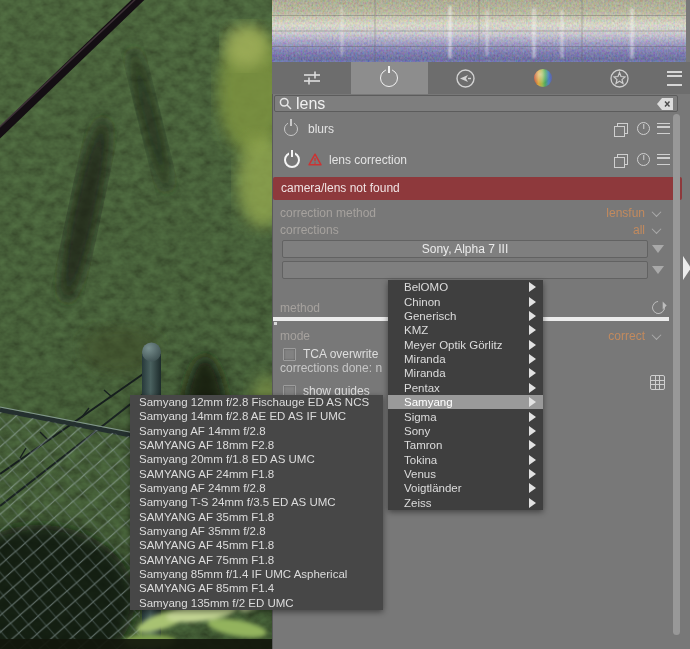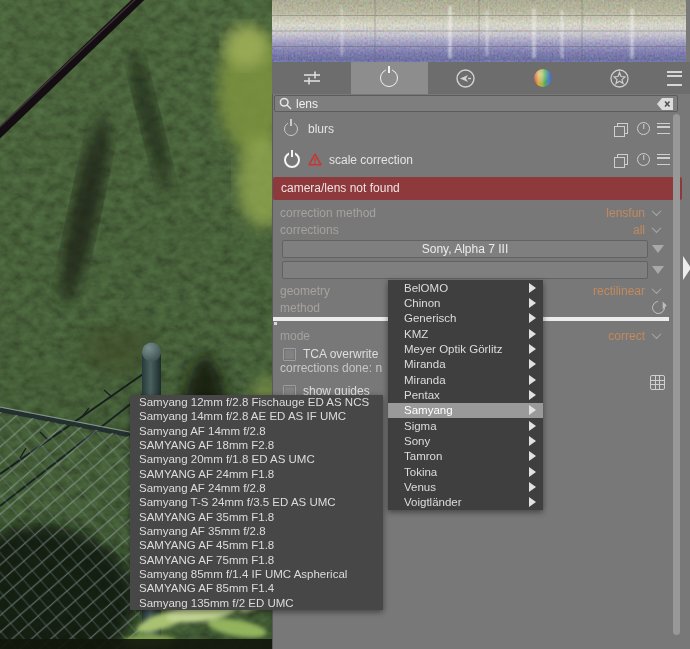--- a/index.html
+++ b/index.html
@@ -21,40 +21,40 @@
   .hamburger{width:15px;height:11px;border-top:2px solid #d6d6d6;border-bottom:2px solid #d6d6d6;position:relative;}
   .hamburger::after{content:'';position:absolute;left:0;top:2.5px;width:15px;height:2px;background:#d6d6d6;}
 
   
   .pw{display:inline-block;width:12px;height:12px;border:1.6px solid currentColor;border-radius:50%;position:relative;}
   .pw::before{content:'';position:absolute;left:50%;top:-4px;transform:translateX(-50%);width:2px;height:7px;background:currentColor;box-shadow:0 0 0 2px var(--gapbg,#787878);}
   .tab .pw{width:16px;height:16px;}
   .tab.active .pw{--gapbg:#8d8d8d;color:#f2f2f2;}
 
   .searchrow{position:absolute;left:2px;top:95px;width:404px;height:17px;background:#7e7e7e;border:1px solid #5c5c5c;border-radius:2px;display:flex;align-items:center;box-sizing:border-box;}
-  .search-text{color:#f0f0f0;font-size:12px;margin-left:4px;flex:1;}
+  .search-text{color:#f0f0f0;font-size:16px;margin-left:4px;flex:1;}
   .searchrow svg{flex:0 0 auto;}
 
   
   .mod-header{position:absolute;left:0;width:410px;height:27px;display:flex;align-items:center;color:#e3e3e3;font-size:12px;}
   .mod-header .pw{margin-left:12px;color:#c9c9c9;flex:0 0 auto;}
   .mod-header.on .pw{color:#f5f5f5;border-width:2.2px;}
   .mod-title{margin-left:10px;flex:1;white-space:nowrap;}
   .mod-icons{display:flex;align-items:center;gap:7px;margin-right:12px;color:#cfcfcf;}
   .ic-dup{width:9px;height:9px;border:1.3px solid currentColor;position:relative;margin-right:2px;}
   .ic-dup::before{content:'';position:absolute;left:-4px;top:2px;width:9px;height:9px;border:1.3px solid currentColor;background:#787878;}
   .ic-reset{width:11px;height:11px;border:1.3px solid currentColor;border-radius:50%;position:relative;}
   .ic-reset::before{content:'';position:absolute;left:50%;top:1px;transform:translateX(-50%);width:1.5px;height:5px;background:currentColor;}
   .ic-presets{width:13px;height:9px;border-top:1.6px solid currentColor;border-bottom:1.6px solid currentColor;position:relative;}
   .ic-presets::after{content:'';position:absolute;left:0;top:2.2px;width:13px;height:1.6px;background:currentColor;}
   .warn{margin-left:8px;flex:0 0 auto;display:flex;}
 
   .error-banner{position:absolute;left:1px;top:177px;width:401px;height:23px;background:#8e393c;border-radius:2px;color:#f0e2e2;font-size:12px;line-height:23px;padding-left:8px;}
 
-  .ctl-row{position:absolute;left:8px;width:380px;height:15px;display:flex;justify-content:space-between;align-items:center;font-size:12px;}
+  .ctl-row{position:absolute;left:8px;width:380px;height:15px;display:flex;justify-content:space-between;align-items:flex-end;font-size:12px;}
   .lbl{color:#a6a29e;}
   .val-wrap{display:flex;align-items:center;color:#c28a5e;}
   .chev{width:6px;height:6px;border-right:1.6px solid #ababab;border-bottom:1.6px solid #ababab;transform:rotate(45deg) translate(-1px,-1px);margin-left:8px;}
 
   .combo{position:absolute;left:10px;width:366px;height:18px;background:#7f7f7f;border:1px solid #626262;border-radius:2px;box-sizing:border-box;color:#ebebeb;font-size:12px;display:flex;align-items:center;justify-content:center;}
   .dd-btn{position:absolute;left:378px;width:16px;height:18px;display:flex;align-items:center;justify-content:center;}
   .dd-tri{width:0;height:0;border-left:6px solid transparent;border-right:6px solid transparent;border-top:8px solid #a9a9a9;}
 
   .slider{position:absolute;left:1px;top:317px;width:396px;height:4px;background:#ececec;}
   .slider-tick{position:absolute;left:2px;top:322px;width:3px;height:3px;background:#d8d8d8;}
@@ -286,21 +286,21 @@
 
     <div class="mod-header on" style="top:146px">
       <span class="pw"></span>
       <span class="warn">
         <svg width="14" height="13" viewBox="0 0 14 13">
           <path d="M7 1.2 L13 11.8 L1 11.8 Z" fill="none" stroke="#cc3333" stroke-width="1.5" stroke-linejoin="round"></path>
           <line x1="7" y1="5" x2="7" y2="8.2" stroke="#cc3333" stroke-width="1.4"></line>
           <circle cx="7" cy="10.1" r=".8" fill="#cc3333"></circle>
         </svg>
       </span>
-      <span class="mod-title" style="margin-left:7px">scale correction</span>
+      <span class="mod-title" style="margin-left:7px">lens correction</span>
       <span class="mod-icons">
         <span class="ic-dup"></span>
         <span class="ic-reset"></span>
         <span class="ic-presets"></span>
       </span>
     </div>
 
     <div class="error-banner">camera/lens not found</div>
 
     <div class="ctl-row" style="top:205px">
@@ -325,27 +325,20 @@
       <span class="dd-tri"></span>
     </div>
 
     <div class="combo" style="top:261px">
       <span></span>
     </div>
     <div class="dd-btn" style="top:261px">
       <span class="dd-tri"></span>
     </div>
 
-    <div class="ctl-row" style="top:283px">
-      <span class="lbl">geometry</span>
-      <span class="val-wrap">
-        <span>rectilinear</span>
-        <span class="chev"></span>
-      </span>
-    </div>
     <div class="ctl-row" style="top:300px">
       <span class="lbl">method</span>
     </div>
     <div class="reset-slot">
       <span class="ic-undo"></span>
     </div>
     <div class="slider"></div>
     <div class="slider-tick"></div>
 
     <div class="ctl-row" style="top:328px">
@@ -426,20 +419,24 @@
         <span class="arrow-right"></span>
       </div>
       <div class="menu-item">
         <span class="menu-item-label">Venus</span>
         <span class="arrow-right"></span>
       </div>
       <div class="menu-item">
         <span class="menu-item-label">Voigtländer</span>
         <span class="arrow-right"></span>
       </div>
+      <div class="menu-item">
+        <span class="menu-item-label">Zeiss</span>
+        <span class="arrow-right"></span>
+      </div>
     </div>
 
   <div class="menu lens-menu">
 
   <div class="menu-item">
         <span class="menu-item-label">Samyang 12mm f/2.8 Fischauge ED AS NCS</span>
       </div>
       <div class="menu-item">
         <span class="menu-item-label">Samyang 14mm f/2.8 AE ED AS IF UMC</span>
       </div>

